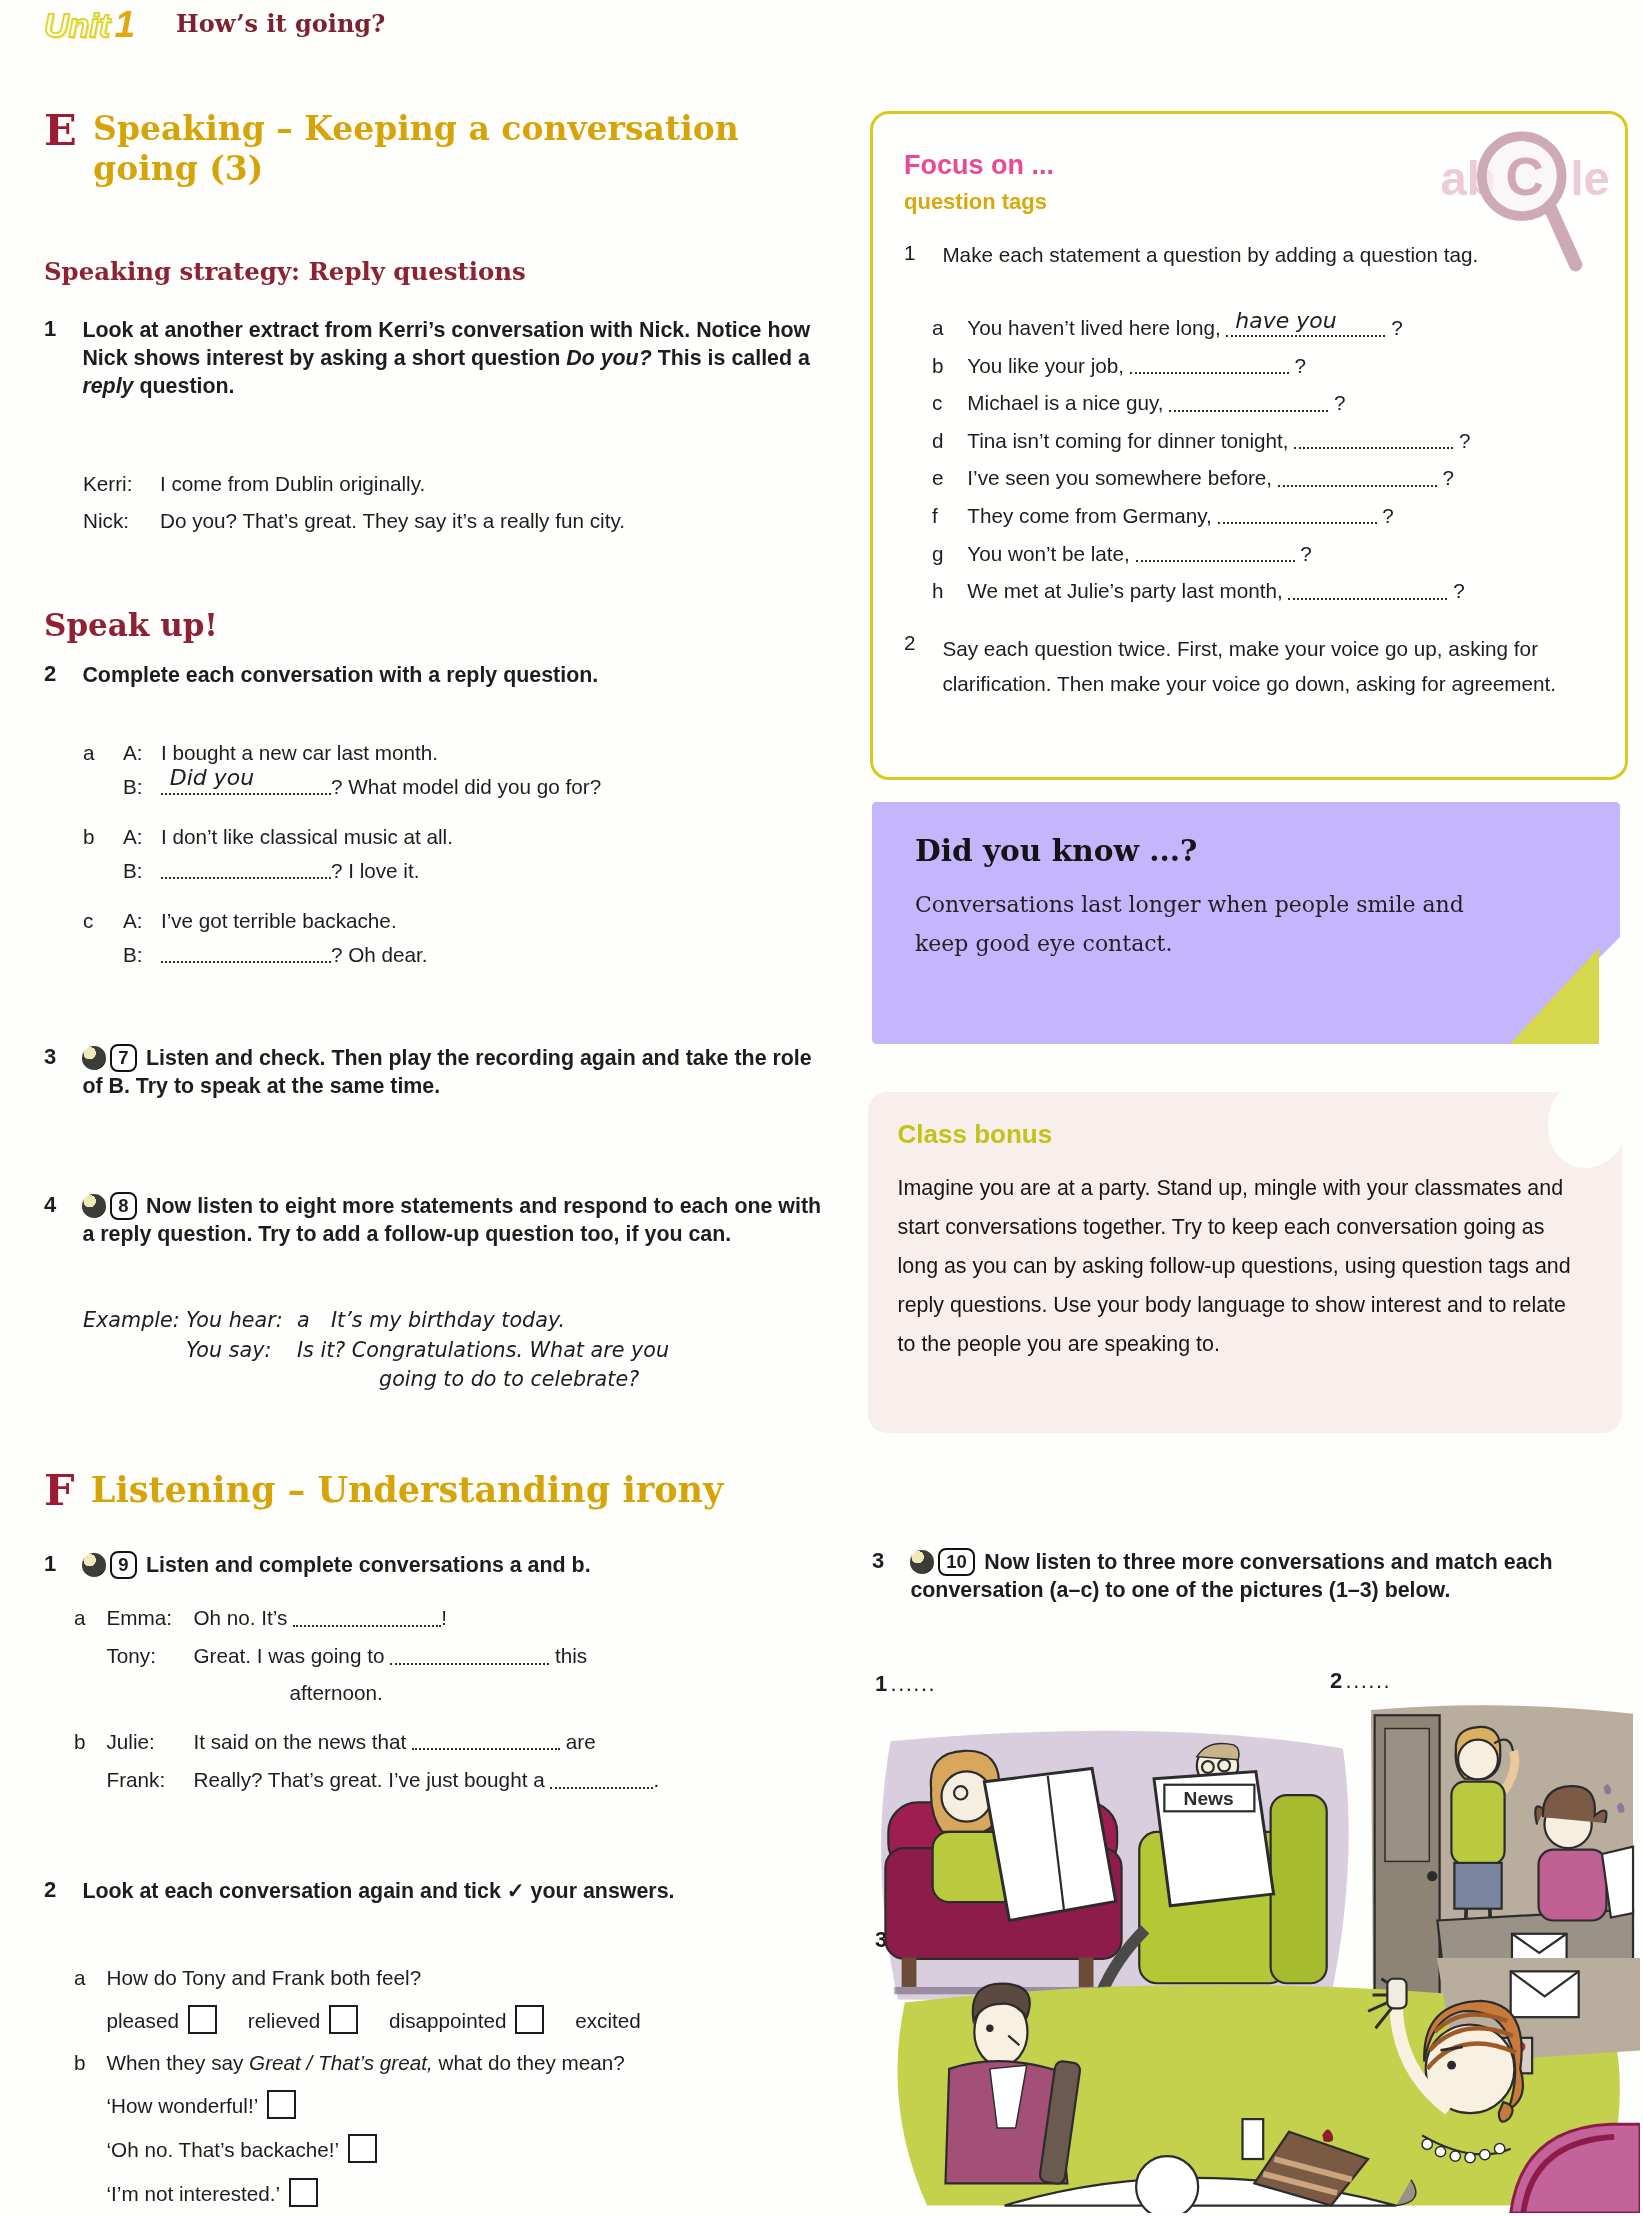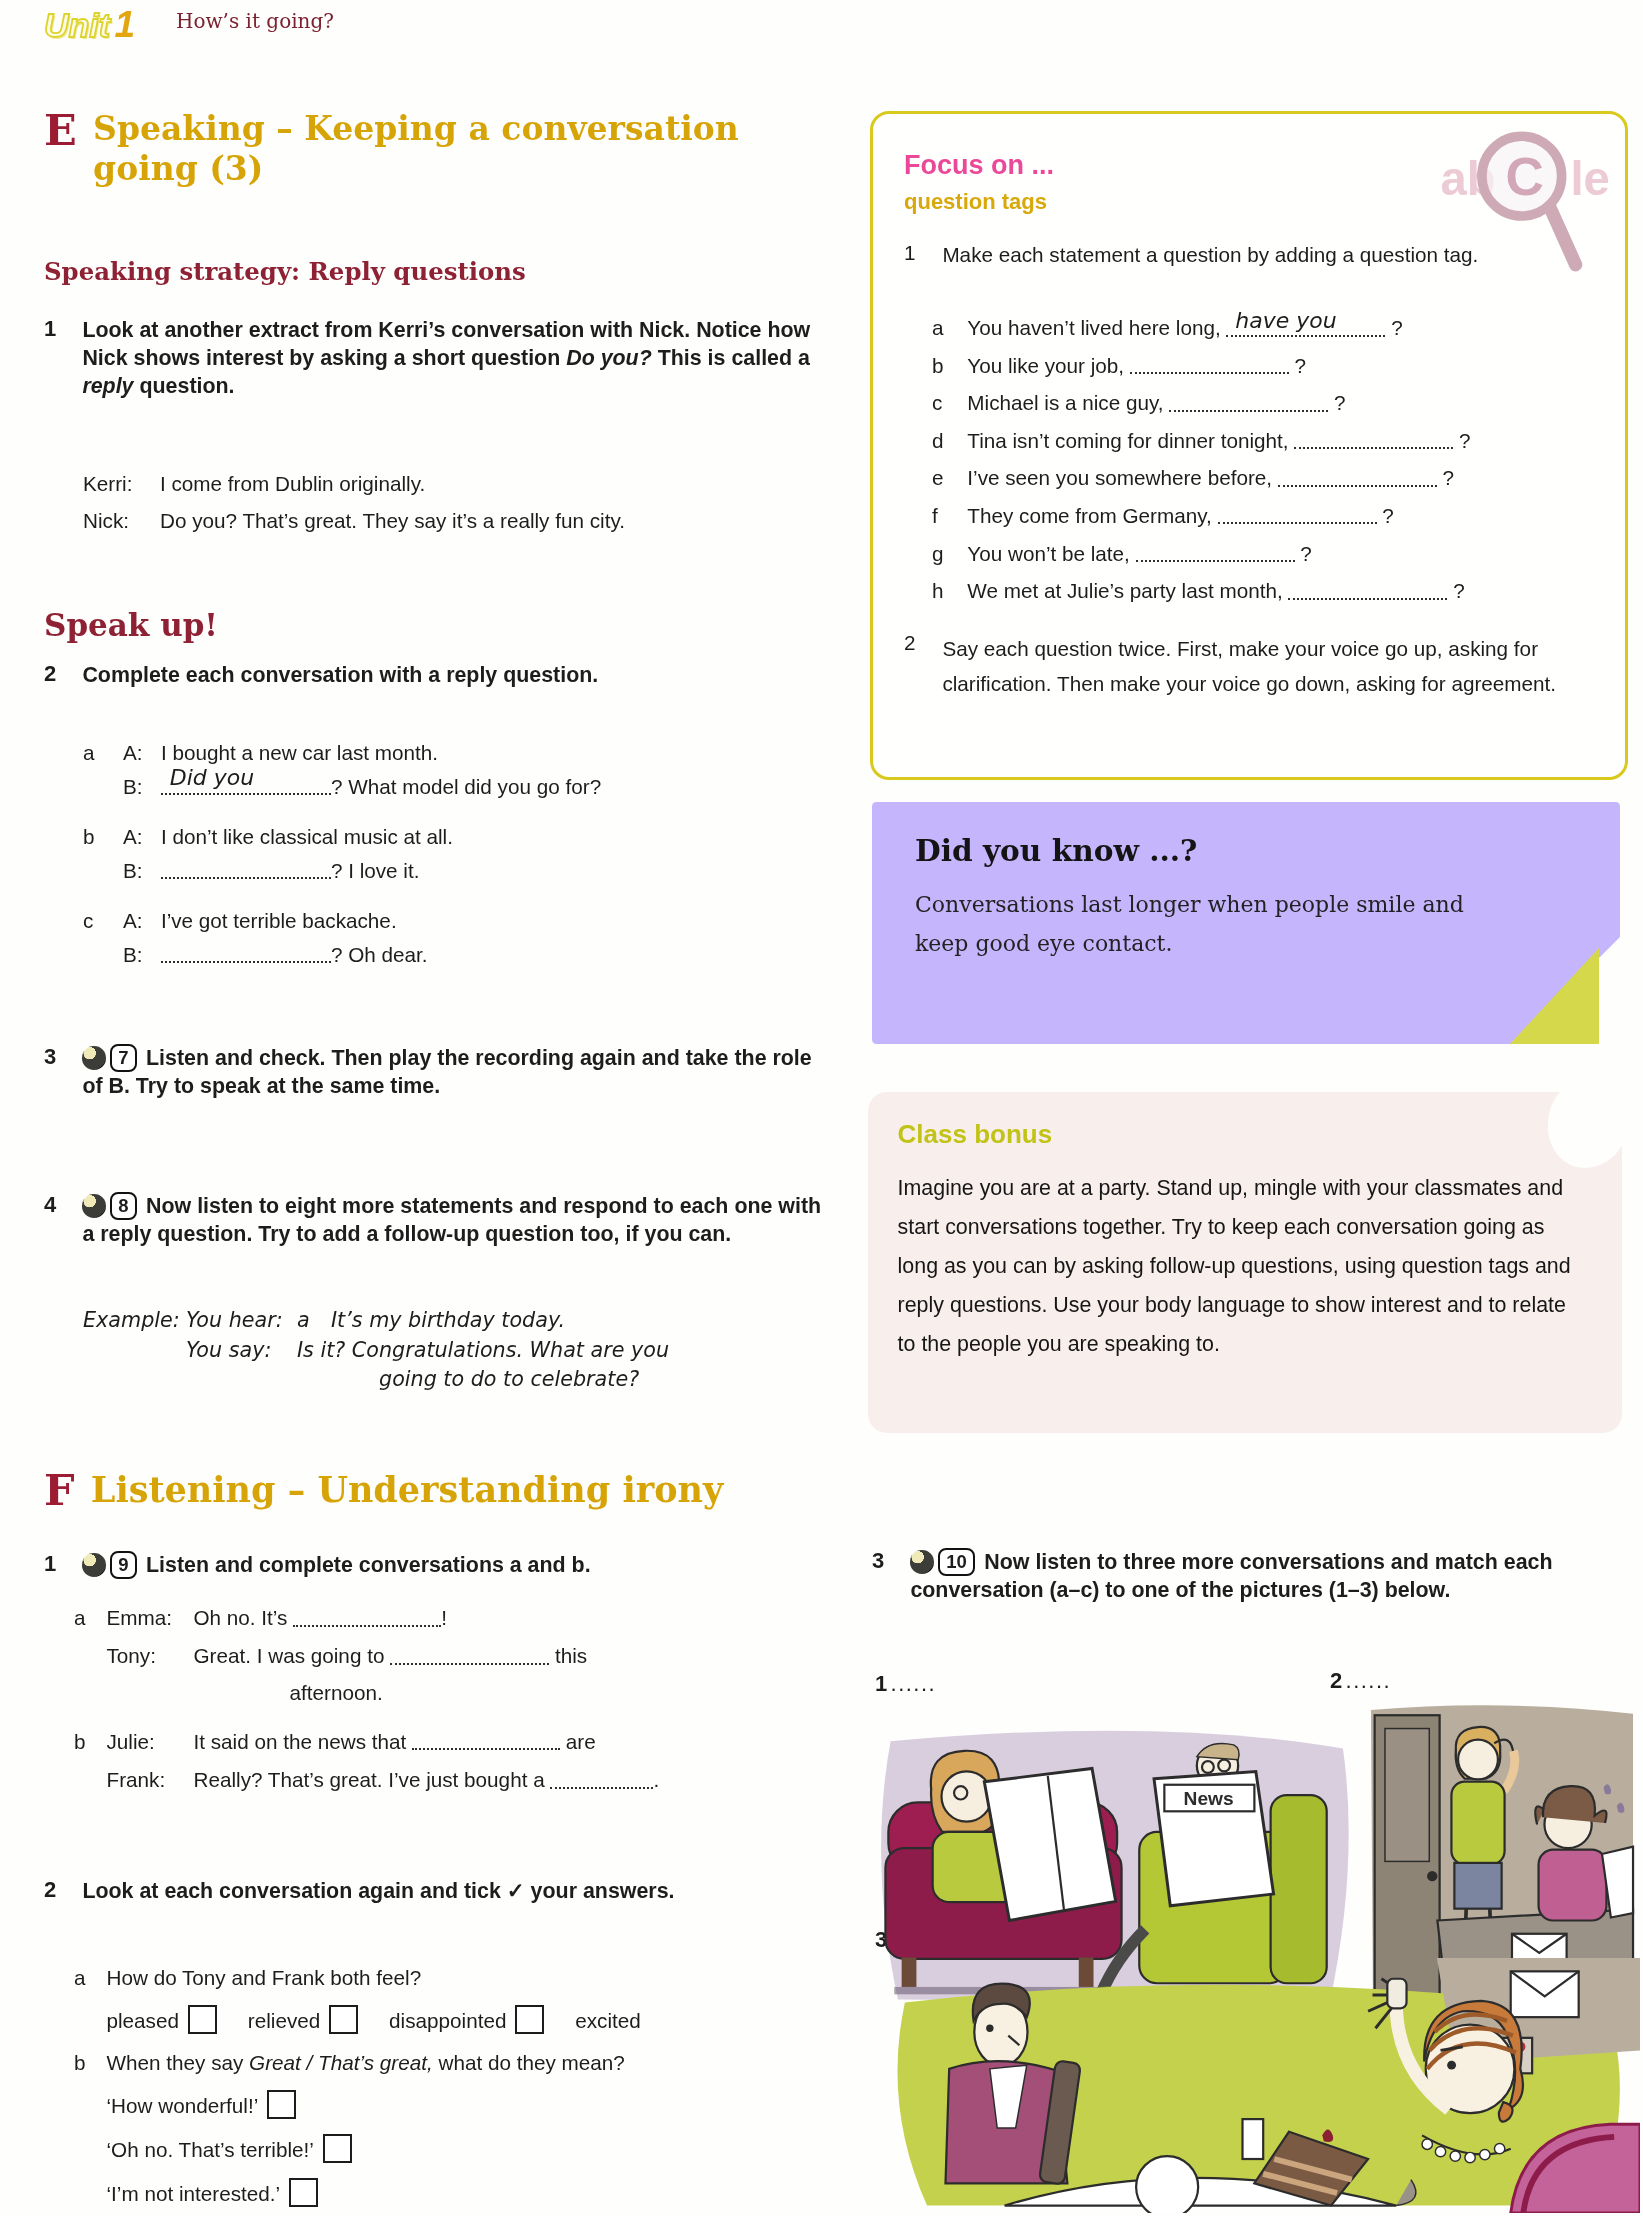--- a/index.html
+++ b/index.html
@@ -5,21 +5,21 @@
   html,body{margin:0;padding:0;background:#e8e8e8;}
   .page{position:relative;width:1644px;height:2216px;background:#fefefc;
         font-family:"Liberation Sans",sans-serif;color:#1d1d1d;overflow:hidden;}
   .abs{position:absolute;}
   .serif{font-family:"DejaVu Serif",serif;}
   
   .unit-logo{display:flex;align-items:baseline;gap:4.4px;}
   .unit-word{font-size:34px;font-weight:bold;font-style:italic;color:#fdfbe4;
              -webkit-text-stroke:1.8px #ddd32e;text-shadow:1.5px 1.5px 0 #efe88a;}
   .unit-num{font-size:37px;font-weight:bold;font-style:italic;color:#e2a60f;}
-  .page-title{font-size:20px;font-weight:normal;color:#7c2130;}
+  .page-title{font-size:24px;font-weight:bold;color:#7c2130;}
   
   .sec-head{display:flex;gap:16.3px;align-items:flex-start;}
   .sec-letter{font-size:43px;font-weight:bold;color:#9c1c33;line-height:1.0;}
   .sec-title{font-size:33px;font-weight:bold;color:#d7a408;line-height:1.22;}
   .strategy{font-size:24.4px;font-weight:bold;color:#8e2134;}
   .speakup{font-size:31px;font-weight:bold;color:#8e2134;}
   
   .ex{display:flex;gap:11.8px;}
   .ex-num{font-weight:bold;font-size:22px;width:26.6px;flex:none;}
   .ex-body{font-size:21.4px;line-height:28px;}
@@ -328,21 +328,21 @@
       <span style="margin-left:16.3px;">relieved</span><span class="cb"></span>
       <span style="margin-left:16.3px;">disappointed</span><span class="cb"></span>
       <span style="margin-left:16.3px;">excited</span>
     </div>
     <div class="f1-row" style="margin-top:16.3px;">
       <span class="f1-letter">b</span>
       <span><span>When they say </span><span class="it">Great / That’s great,</span><span> what do they mean?</span></span>
     </div>
     <div style="margin:13.3px 0 0 32.5px;">
       <div class="qb-line"><span>‘How wonderful!’</span><span class="cb"></span></div>
-      <div class="qb-line"><span>‘Oh no. That’s terrible!’</span><span class="cb"></span></div>
+      <div class="qb-line"><span>‘Oh no. That’s backache!’</span><span class="cb"></span></div>
       <div class="qb-line"><span>‘I’m not interested.’</span><span class="cb"></span></div>
     </div>
   </div>
 
   <div class="abs ex" style="left:872px;top:1548px;width:768px;">
     <span class="ex-num">3</span>
     <div class="ex-body bold" style="width:717px;">
       <span class="cd">
           <span class="cd-disc"></span>
           <span class="cd-num">10</span>

